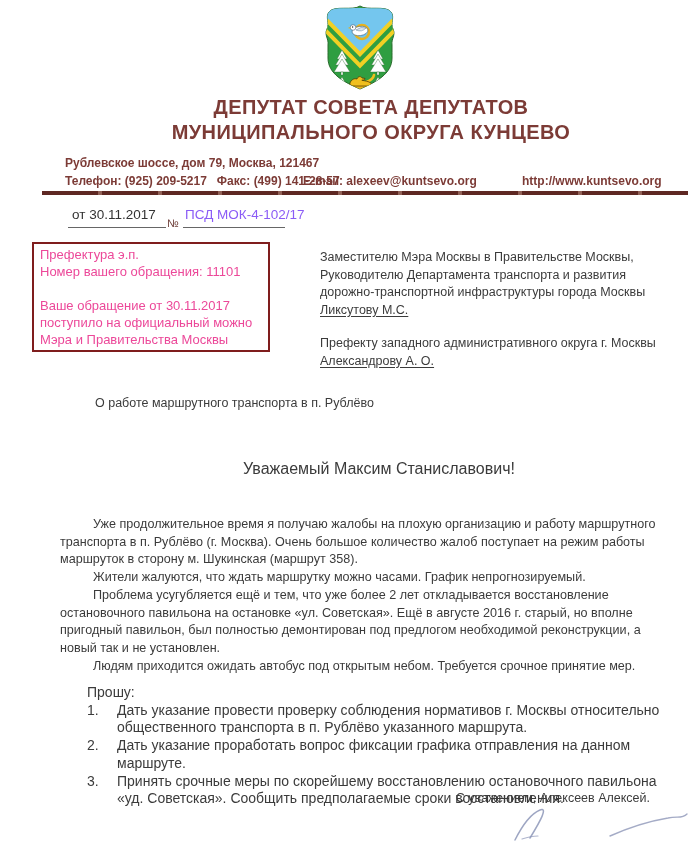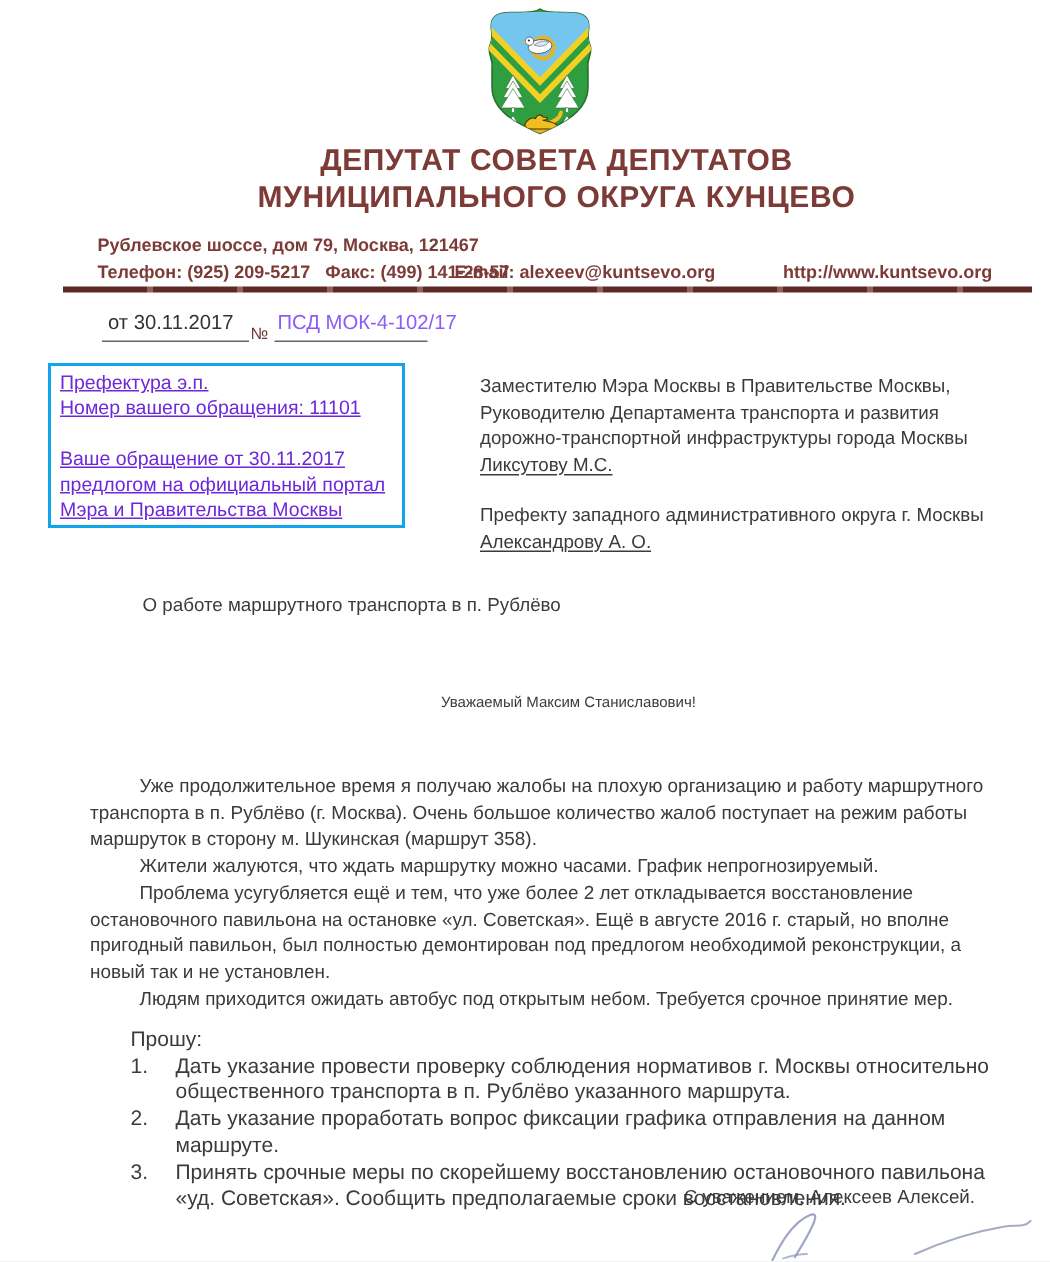--- a/index.html
+++ b/index.html
@@ -14,29 +14,29 @@
   .addr{position:absolute;top:156px;left:65px;color:#7c3b36;font-weight:bold;font-size:12px;}
   .contact-row span{position:absolute;top:174px;color:#7c3b36;font-weight:bold;font-size:12px;white-space:pre;}
   .c-phone{left:65px;} .c-email{left:303px;} .c-web{left:522px;}
   .sep{position:absolute;top:191px;left:42px;width:646px;height:4px;
     background:repeating-linear-gradient(90deg,#5e2823 0px,#5e2823 56px,#926258 56px,#926258 60px);}
   .ref-date{position:absolute;top:207px;left:72px;font-size:13.5px;color:#333;}
   .ref-no{position:absolute;top:217px;left:167px;font-size:11px;color:#6b3a35;}
   .ref-num{position:absolute;top:207px;left:185px;font-size:13.5px;color:#8b5cf6;}
   .u1{position:absolute;top:227px;left:68px;width:98px;height:0;border-top:1px solid #666;}
   .u2{position:absolute;top:227px;left:183px;width:102px;height:0;border-top:1px solid #666;}
-  .stamp{position:absolute;left:32px;top:242px;width:222px;border:2px solid #0ea5e9;
-    padding:2px 6px;color:#6d28d9;font-size:13px;line-height:17px;text-decoration:underline;}
+  .stamp{position:absolute;left:32px;top:242px;width:222px;border:2px solid #7f1d1d;
+    padding:2px 6px;color:#ec4899;font-size:13px;line-height:17px;}
   .stamp-line{min-height:17px;white-space:nowrap;}
   .addressee{position:absolute;left:320px;top:249px;width:372px;font-size:12.5px;line-height:17.5px;}
   .addressee .name{text-decoration:underline;text-underline-offset:2px;}
   .blk2{margin-top:16px;}
   .subject{position:absolute;left:95px;top:396px;font-size:12.5px;}
   .salutation{position:absolute;left:224px;top:460px;width:310px;text-align:center;
-    font-size:10px;line-height:17.5px;}
+    font-size:16px;line-height:17.5px;}
   .body-text{position:absolute;left:60px;top:516px;width:604px;font-size:12.6px;line-height:17.7px;}
   .body-text p{margin:0;text-indent:33px;}
   .request{position:absolute;left:87px;top:684px;width:577px;font-size:14px;line-height:17.7px;}
   .req-item{display:flex;}
   .req-num{flex:none;width:30px;}
   .req-text{flex:1;}
   .signature{position:absolute;top:791px;left:0;right:50px;text-align:right;font-size:12.5px;}
   .autograph{position:absolute;left:470px;top:803px;}
 </style>
 </head>
@@ -101,21 +101,21 @@
   <span class="ref-no">№</span>
   <span class="ref-num">ПСД МОК-4-102/17</span>
   <div class="u1"></div>
   <div class="u2"></div>
 
   <div class="stamp">
     <div class="stamp-line">Префектура э.п.</div>
     <div class="stamp-line">Номер вашего обращения: 11101</div>
     <div class="stamp-line"></div>
     <div class="stamp-line">Ваше обращение от 30.11.2017</div>
-    <div class="stamp-line">предлогом на официальный портал</div>
+    <div class="stamp-line">поступило на официальный можно</div>
     <div class="stamp-line">Мэра и Правительства Москвы</div>
   </div>
 
   <div class="addressee">
     <div>Заместителю Мэра Москвы в Правительстве Москвы,</div>
     <div>Руководителю Департамента транспорта и развития</div>
     <div>дорожно-транспортной инфраструктуры города Москвы</div>
     <div class="name">Ликсутову М.С.</div>
     <div class="blk2">Префекту западного административного округа г. Москвы</div>
     <div class="name">Александрову А. О.</div>

